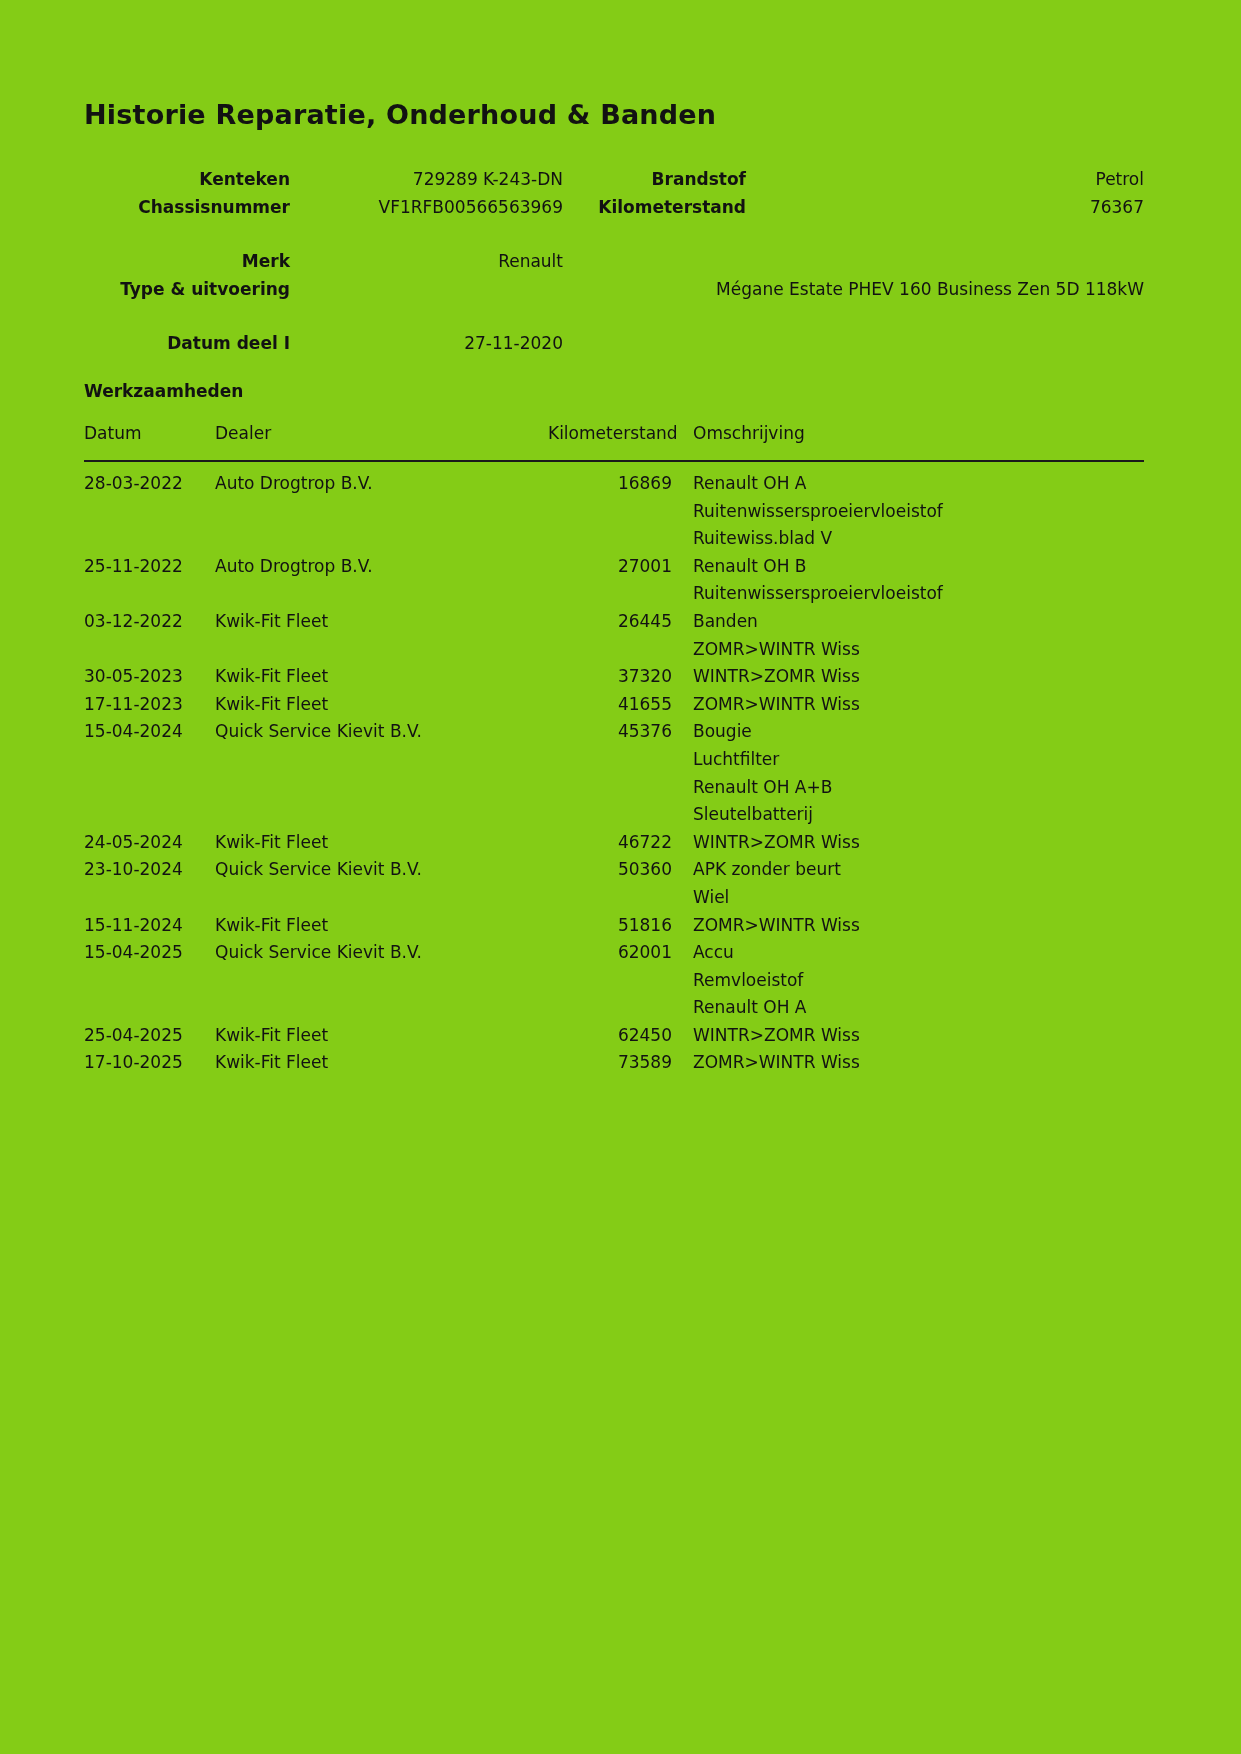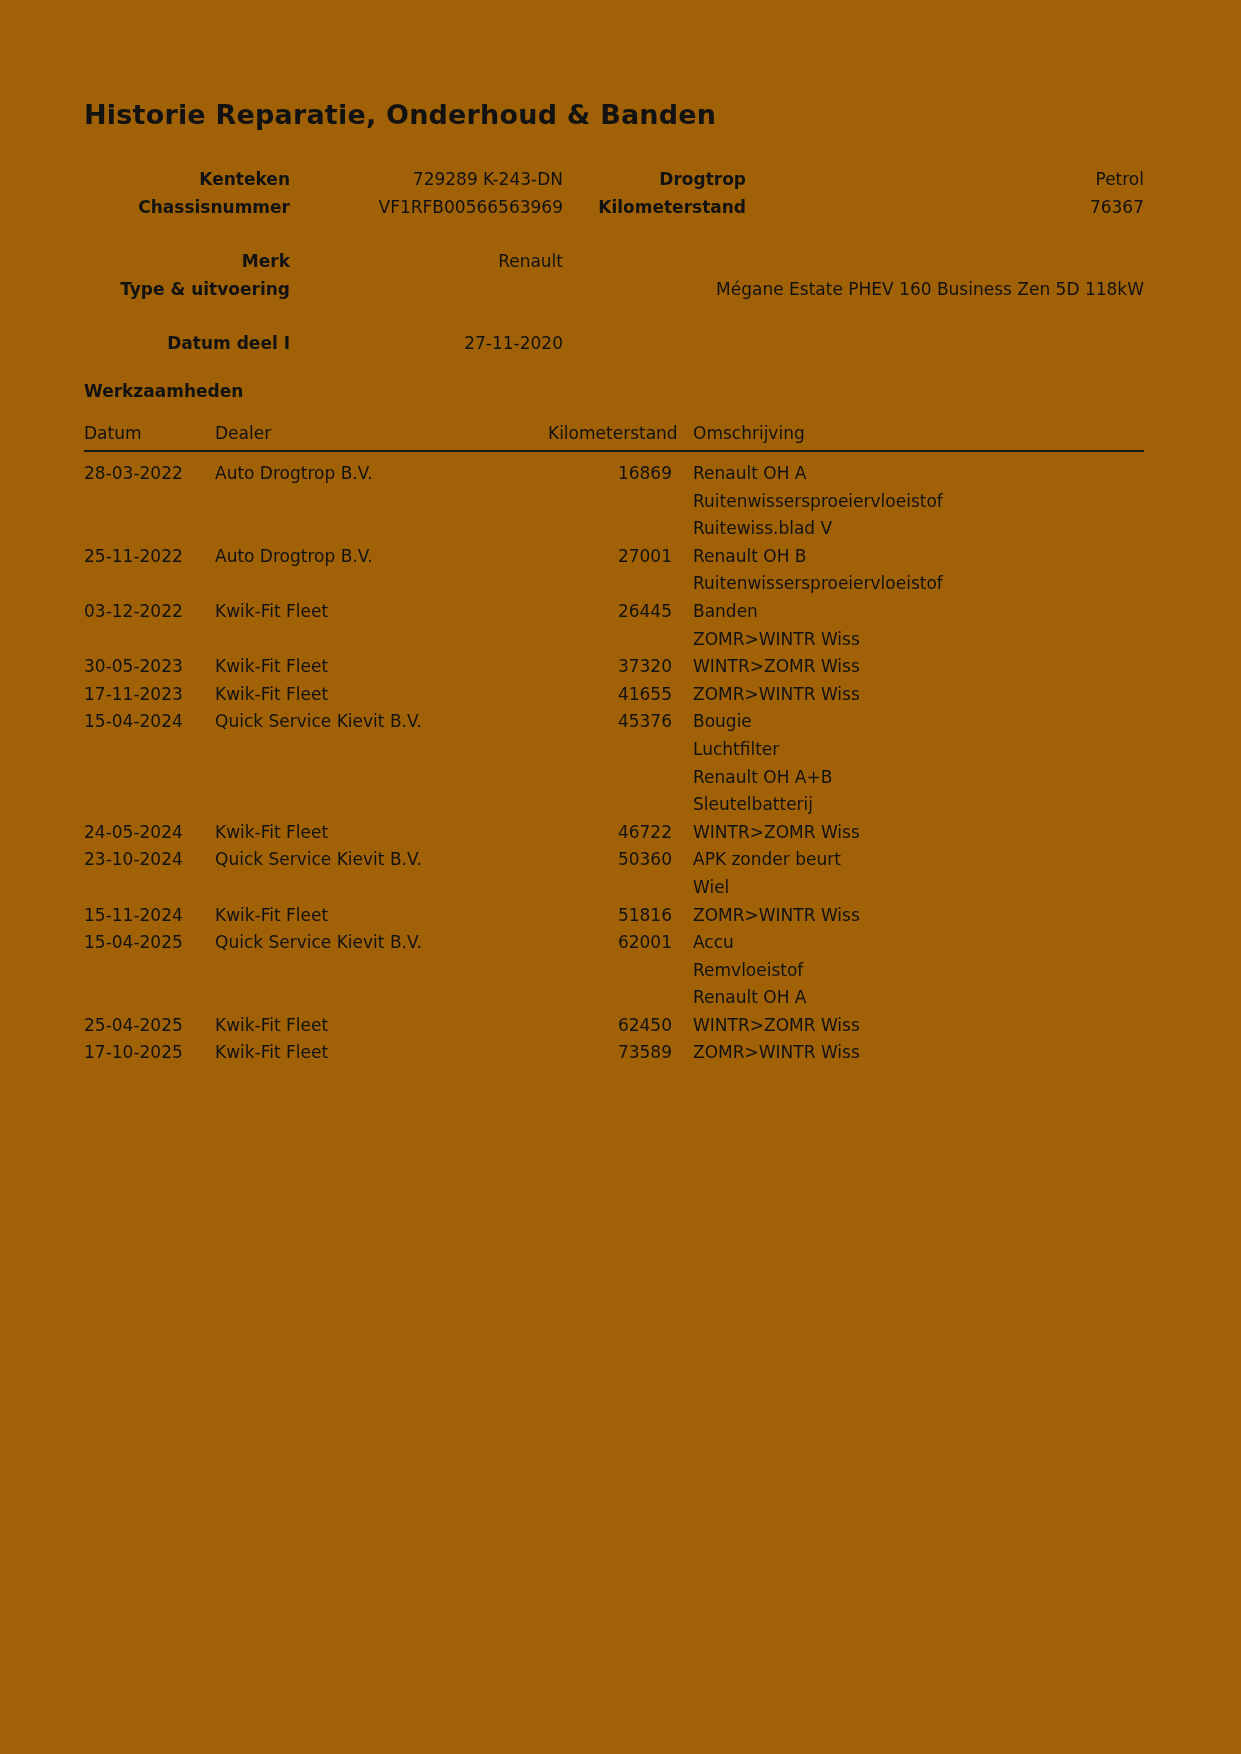--- a/index.html
+++ b/index.html
@@ -3,21 +3,21 @@
 <meta charset="utf-8">
 <style>
   * { margin: 0; padding: 0; box-sizing: border-box; }
   html, body { background: #ffffff; }
   body { font-family: "DejaVu Sans", sans-serif; color: #121212; }
 
   .page {
     position: relative;
     width: 1241px;
     height: 1754px;
-    background: #a16207;
+    background: #84cc16;
     padding: 97px 97px 0 84px;
     overflow: hidden;
   }
 
   .doc-title {
     font-size: 27px;
     font-weight: bold;
     line-height: 36px;
     margin-bottom: 32px;
     letter-spacing: 0.2px;
@@ -46,41 +46,41 @@
   .worktable { width: 1060px; }
 
   .thead, .trow {
     display: grid;
     grid-template-columns: 131px 333px 124px 472px;
     font-size: 17px;
   }
 
   .thead {
     line-height: 24px;
-    padding-bottom: 5px;
+    padding-bottom: 15px;
     border-bottom: 2.5px solid #1a1a1a;
     margin-bottom: 8px;
   }
 
   .trow { line-height: 27.6px; }
 
   .col-km, .c-km { text-align: right; }
   .col-oms, .c-oms { padding-left: 21px; }
 </style>
 </head>
 <body>
 
 <div class="page">
 
   <h1 class="doc-title">Historie Reparatie, Onderhoud &amp; Banden</h1>
 
   <div class="info-row">
     <span class="label">Kenteken</span>
     <span class="value">729289 K-243-DN</span>
-    <span class="label">Drogtrop</span>
+    <span class="label">Brandstof</span>
     <span class="value">Petrol</span>
   </div>
   <div class="info-row">
     <span class="label">Chassisnummer</span>
     <span class="value">VF1RFB00566563969</span>
     <span class="label">Kilometerstand</span>
     <span class="value">76367</span>
   </div>
 
   <div class="gap-2l"></div>

